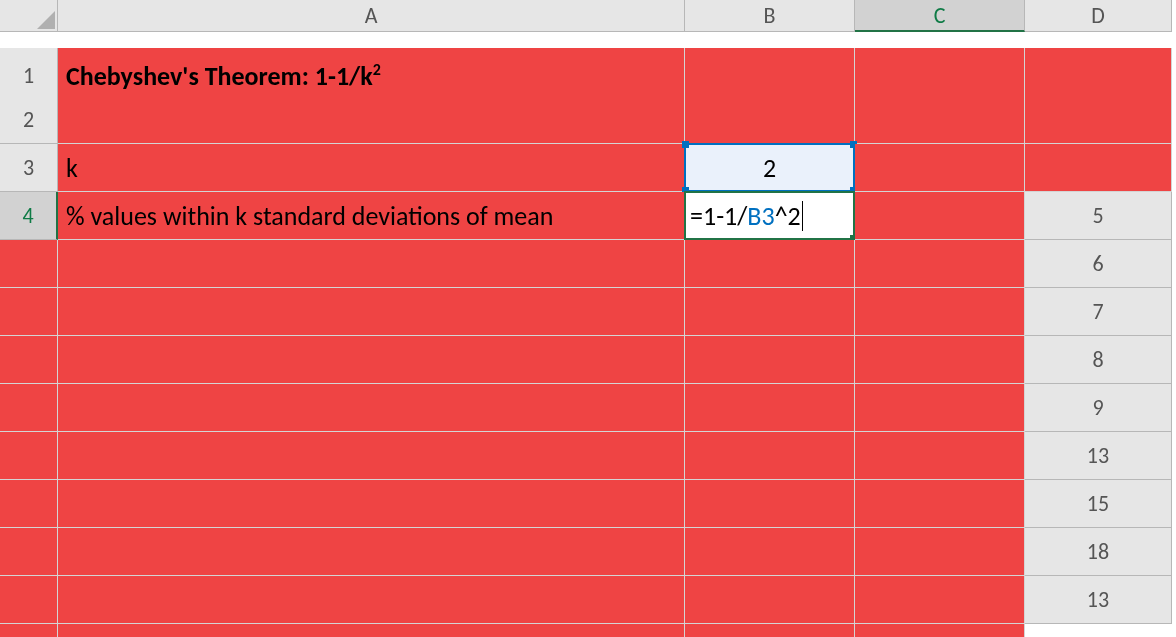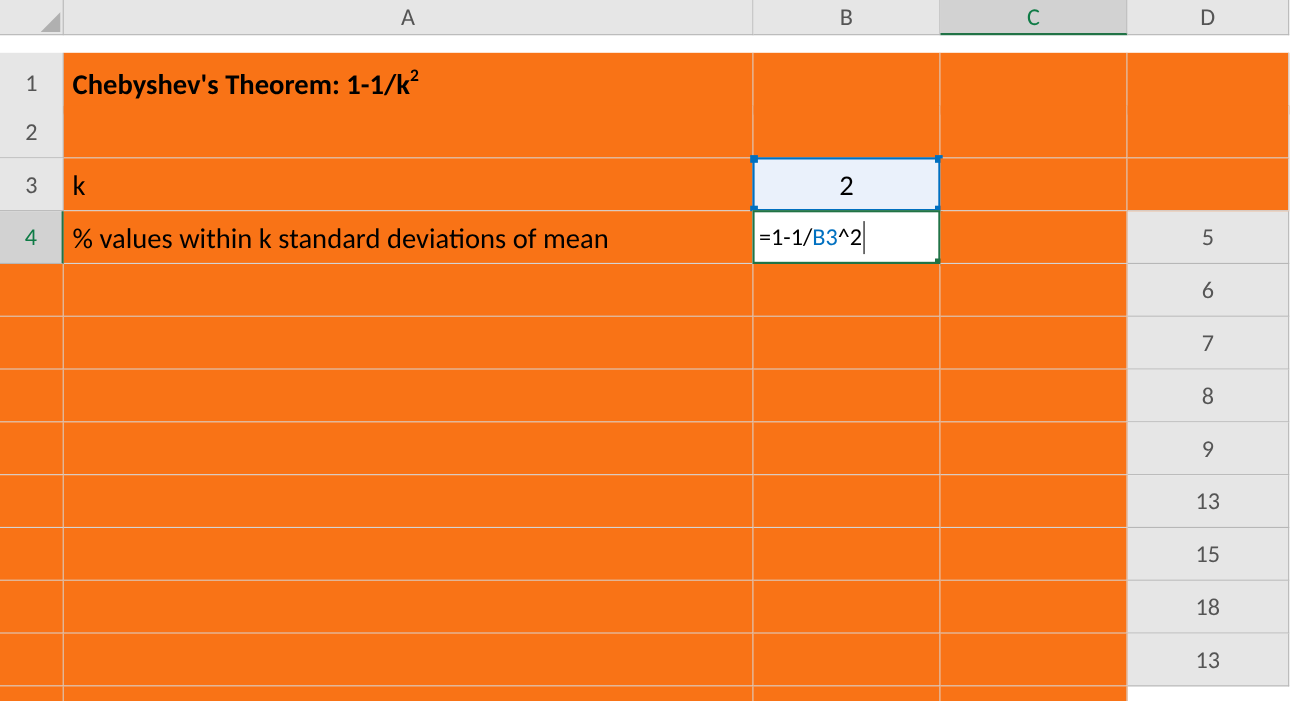--- a/index.html
+++ b/index.html
@@ -40,21 +40,21 @@
     font-size: 22px; color:#555;
   }
   .row-hdr.active-row { background:#d2d2d2; color:#0f7b46; border-right:2px solid #217346;}
   .cell {
     border-right: 1px solid #d4d4d4;
     border-bottom: 1px solid #d4d4d4;
     font-size: 26px;
     color:#000;
     padding: 0 8px;
     display:flex; align-items:center;
-    background:#f97316;
+    background:#ef4444;
     position: relative;
   }
   .cell.center { justify-content:center; }
   .cell.bold { font-weight:700; }
   .cell .sup { font-size: 16px; vertical-align: super; position:relative; top:-6px;}
   .ref-box {
     position:absolute; inset:-1px;
     border:2px solid #0070c0;
     pointer-events:none;
   }
@@ -67,21 +67,21 @@
   .ref-box .h-br{bottom:-4px; right:-4px}
   .ref-fill { background:#eaf1fb !important; }
 
   .edit-box {
     position:absolute;
     inset:-1px;
     border:2px solid #217346;
     display:flex; align-items:center;
     padding:0 4px;
     font-family: Calibri, Arial, sans-serif;
-    font-size:22px;
+    font-size:26px;
     background:#fff;
   }
   .edit-box .fill-handle{
     position:absolute; right:-4px; bottom:-4px;
     width:7px; height:7px; background:#217346;
   }
   .edit-box .formula-part { color:#000; }
   .edit-box .formula-ref { color:#0070c0;text-align:center; }
   .edit-box .cursor {
     display:inline-block; width:1px; height:30px; background:#000;

